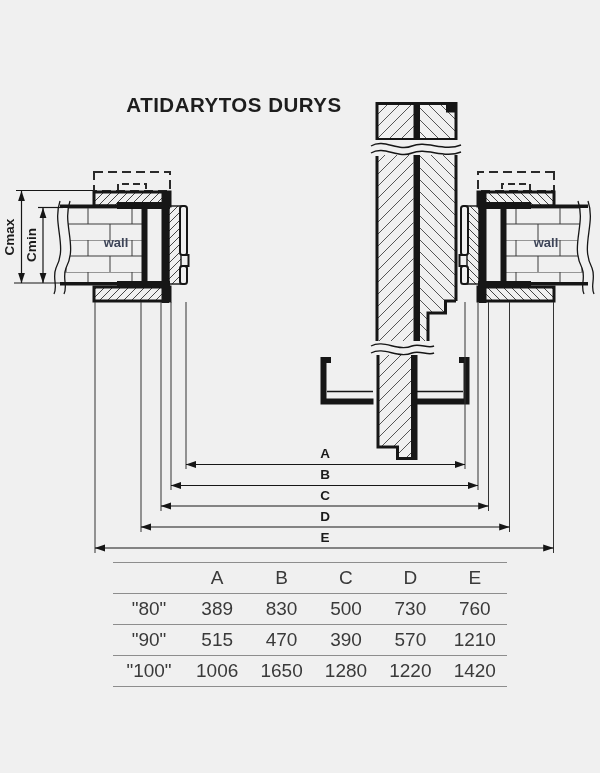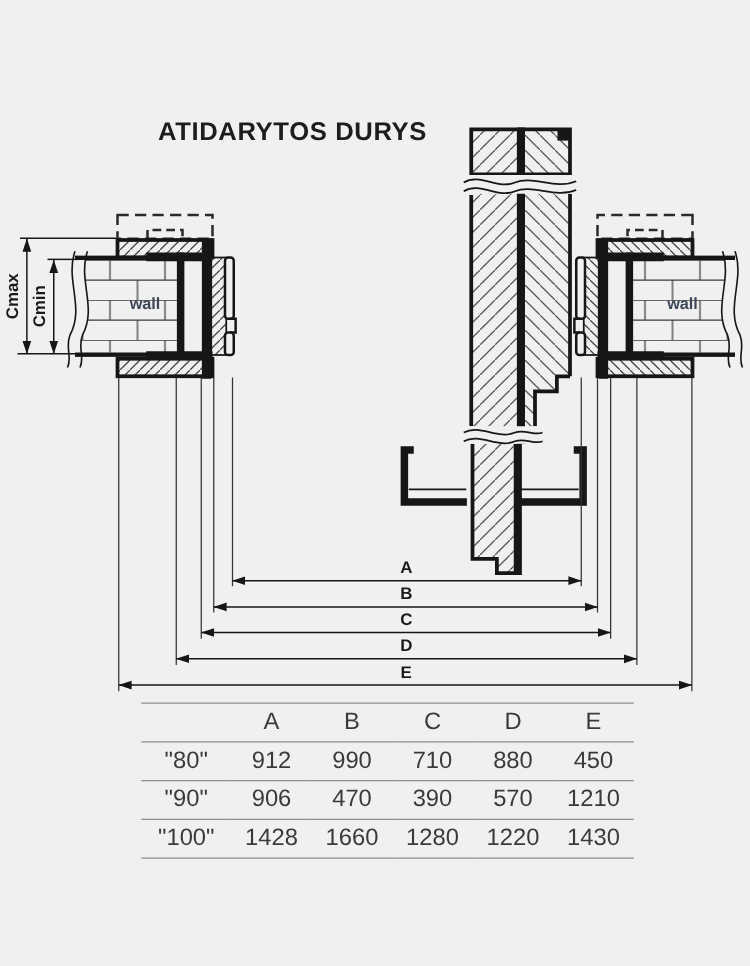--- a/index.html
+++ b/index.html
@@ -150,38 +150,38 @@
           <th>A</th>
           <th>B</th>
           <th>C</th>
           <th>D</th>
           <th>E</th>
         </tr>
       </thead>
       <tbody>
         <tr>
           <td class="rowlab">"80"</td>
-          <td>912</td>
-          <td>990</td>
-          <td>710</td>
-          <td>880</td>
-          <td>450</td>
+          <td>389</td>
+          <td>830</td>
+          <td>500</td>
+          <td>730</td>
+          <td>760</td>
         </tr>
         <tr>
           <td class="rowlab">"90"</td>
-          <td>906</td>
+          <td>515</td>
           <td>470</td>
           <td>390</td>
           <td>570</td>
           <td>1210</td>
         </tr>
         <tr>
           <td class="rowlab">"100"</td>
-          <td>1428</td>
-          <td>1660</td>
+          <td>1006</td>
+          <td>1650</td>
           <td>1280</td>
           <td>1220</td>
-          <td>1430</td>
+          <td>1420</td>
         </tr>
       </tbody>
     </table>
   </div>
 </div>
 
 </body></html>

